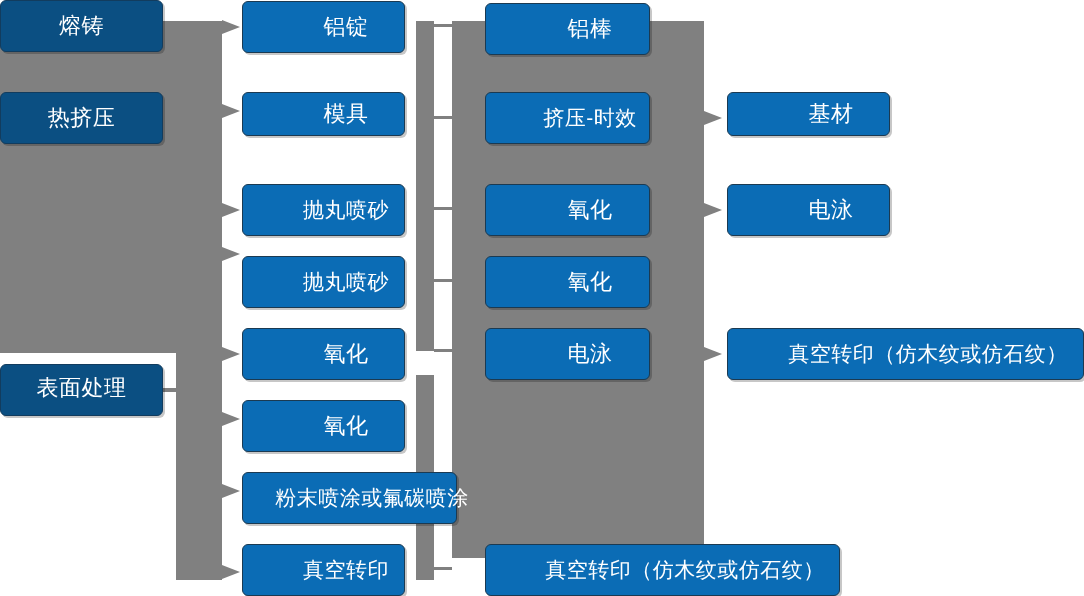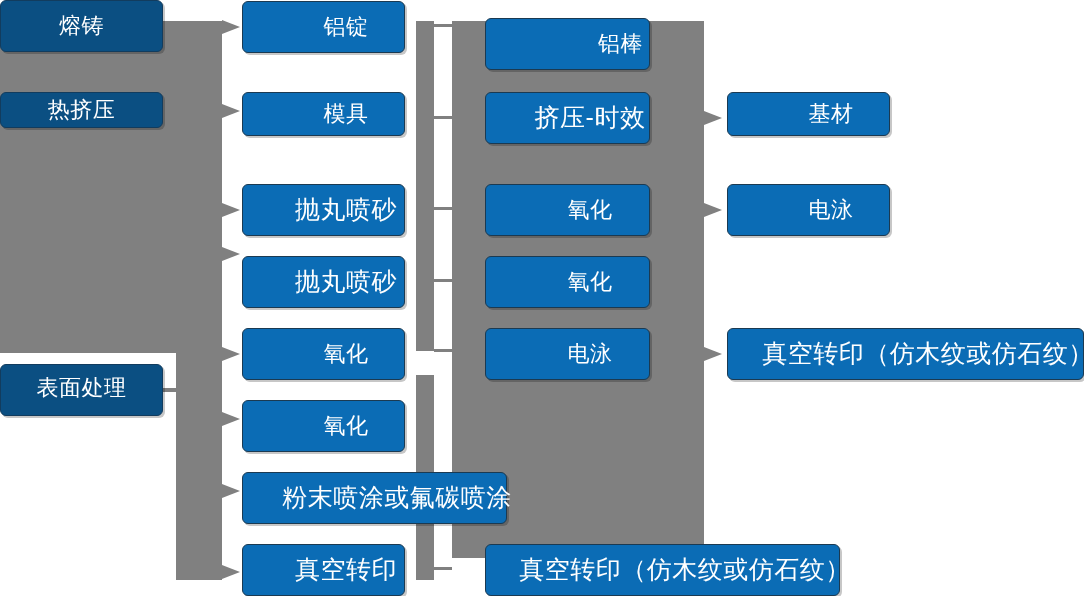--- a/index.html
+++ b/index.html
@@ -51,21 +51,21 @@
     border-color:#1B3A52;
     padding-left:45px;
   }
   .node .lbl{
     display:block;
     padding:0 6px;
   }
 
   
   .fs-22{ font-size:22px; }
-  .fs-21{ font-size:25px; }
+  .fs-21{ font-size:21px; }
 </style>
 </head>
 <body>
 
 <div id="stage">
 
   <svg id="connectors" viewBox="0 0 1084 596" width="1084" height="596">
 
     <g>
 
@@ -111,21 +111,21 @@
       <polygon points="704,111 722,118 704,125"></polygon>
       <polygon points="704,203 722,210 704,217"></polygon>
       <polygon points="704,347 722,354 704,361"></polygon>
     </g>
   </svg>
 
   <div class="node dark fs-22" style="left:0px; top:0px; width:163px; height:52px;">
     <span class="lbl">熔铸</span>
   </div>
 
-  <div class="node dark fs-22" style="left:0px; top:92px; width:163px; height:36px;">
+  <div class="node dark fs-22" style="left:0px; top:92px; width:163px; height:52px;">
     <span class="lbl">热挤压</span>
   </div>
 
   <div class="node dark fs-22" style="left:0px; top:364px; width:163px; height:52px;font-family:Liberation Mono, monospace;">
     <span class="lbl">表面处理</span>
   </div>
 
   <div class="node mid fs-22" style="left:242px; top:1px; width:163px; height:52px;">
     <span class="lbl">铝锭</span>
   </div>
@@ -143,29 +143,29 @@
   </div>
 
   <div class="node mid fs-22" style="left:242px; top:328px; width:163px; height:52px;">
     <span class="lbl">氧化</span>
   </div>
 
   <div class="node mid fs-22" style="left:242px; top:400px; width:163px; height:52px;">
     <span class="lbl">氧化</span>
   </div>
 
-  <div class="node mid fs-21" style="left:242px; top:472px; width:265px; height:52px;">
+  <div class="node mid fs-21" style="left:242px; top:472px; width:215px; height:52px;">
     <span class="lbl">粉末喷涂或氟碳喷涂</span>
   </div>
 
   <div class="node mid fs-21" style="left:242px; top:544px; width:163px; height:52px;">
     <span class="lbl">真空转印</span>
   </div>
 
-  <div class="node mid fs-22" style="left:485px; top:18px; width:165px; height:52px;justify-content:flex-end;">
+  <div class="node mid fs-22" style="left:485px; top:3px; width:165px; height:52px;">
     <span class="lbl">铝棒</span>
   </div>
 
   <div class="node mid fs-21" style="left:485px; top:92px; width:165px; height:52px;">
     <span class="lbl">挤压-时效</span>
   </div>
 
   <div class="node mid fs-22" style="left:485px; top:184px; width:165px; height:52px;">
     <span class="lbl">氧化</span>
   </div>

